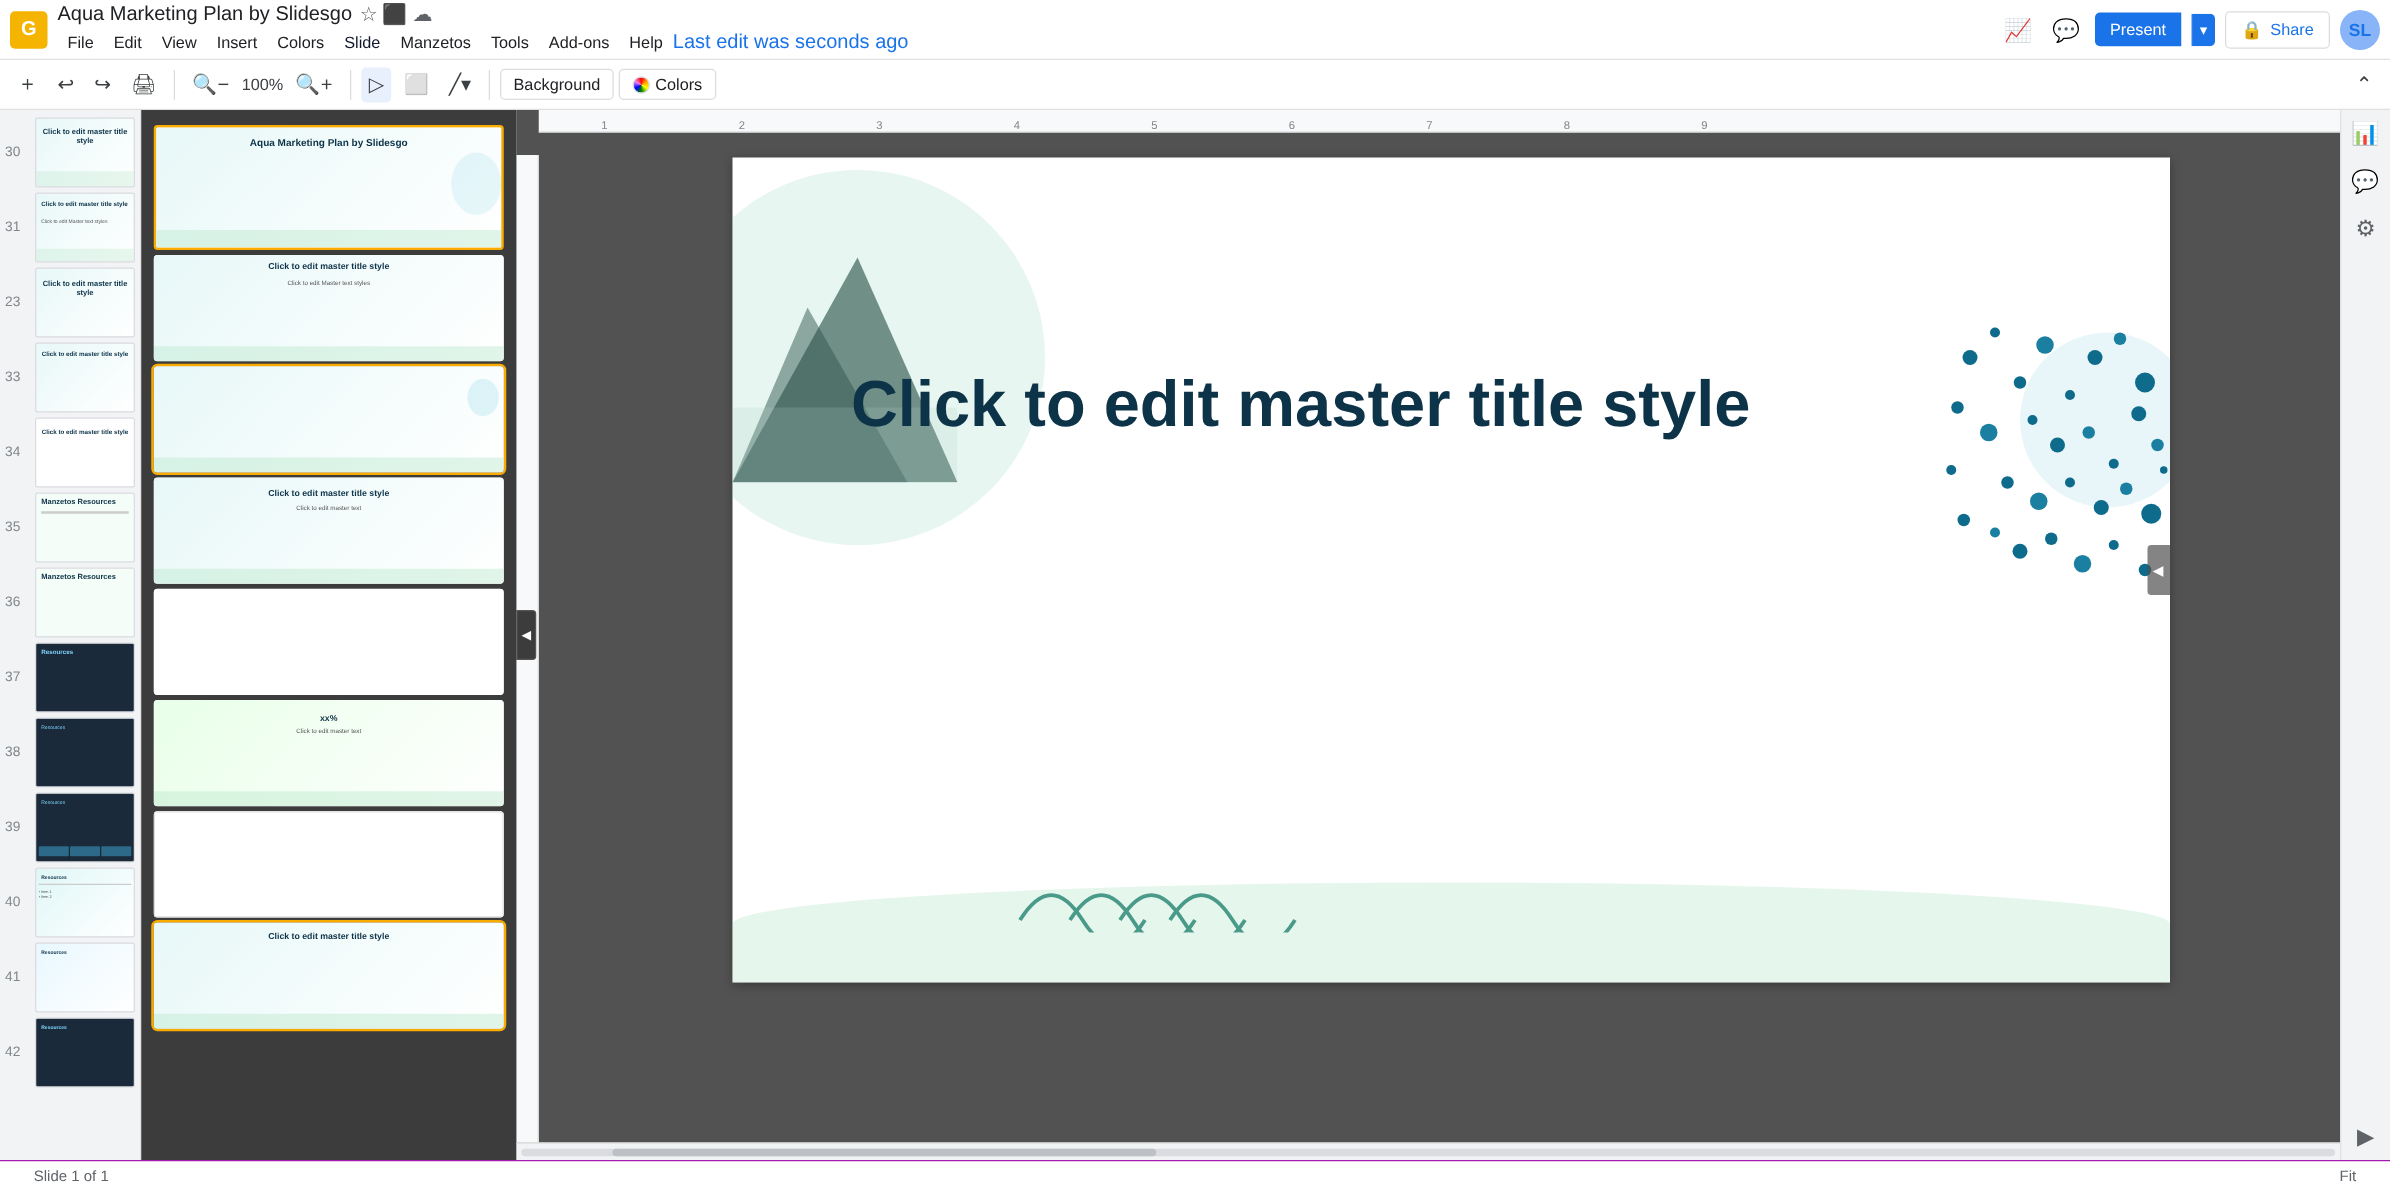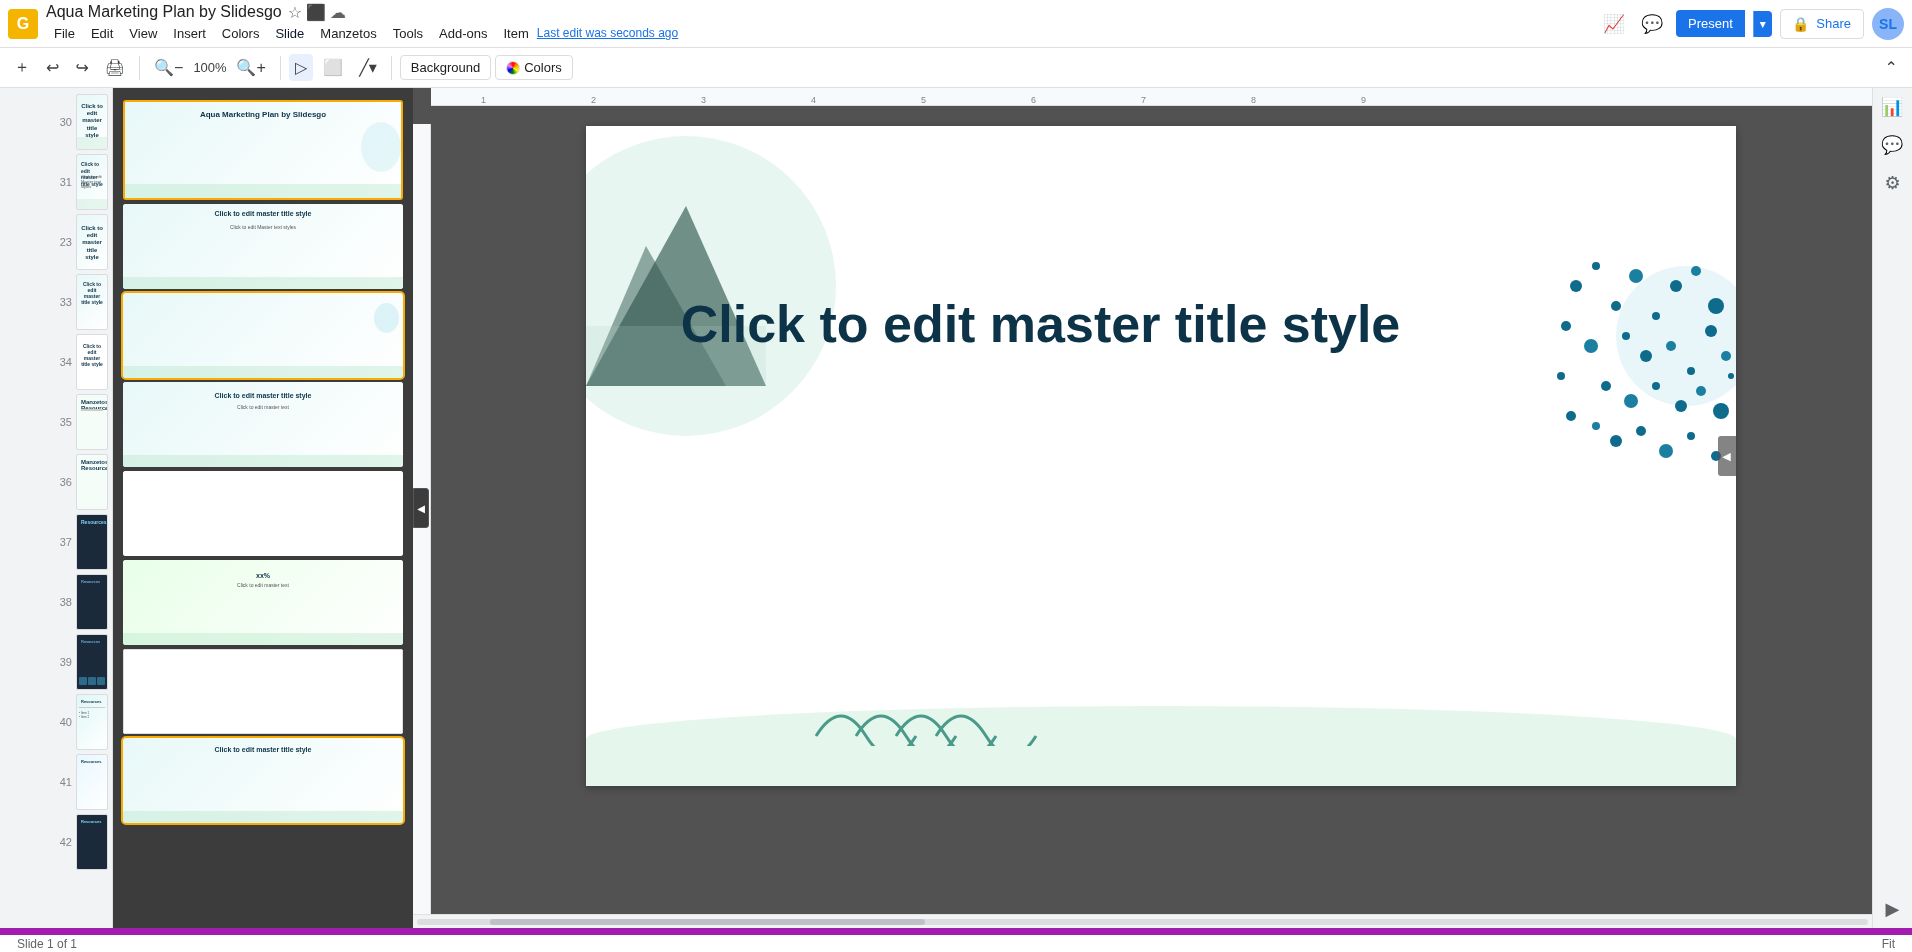--- a/index.html
+++ b/index.html
@@ -36,21 +36,21 @@
       display: flex; gap: 4px; align-items: center;
     }
     .title-icon { color: #5f6368; font-size: 16px; cursor: pointer; }
     .menu-bar {
       display: flex; align-items: center; gap: 0;
     }
     .menu-item {
       font-size: 13px; color: #202124; padding: 4px 8px; cursor: pointer; border-radius: 4px;
     }
     .menu-item.active { color: #0f172a; }
-    .last-edit { font-size: 12px; color: #1a73e8; cursor: pointer; text-decoration: underline; }
+    .last-edit { font-size: 16px; color: #1a73e8; cursor: pointer; }
     .top-right {
       display: flex; align-items: center; gap: 8px; margin-left: auto;
     }
     .icon-btn { background: none; border: none; cursor: pointer; color: #5f6368; font-size: 18px; padding: 4px; border-radius: 50%; }
     .present-btn {
       display: flex; align-items: center; background: #1a73e8; color: white; border: none; border-radius: 4px 0 0 4px; padding: 6px 12px; font-size: 13px; cursor: pointer; gap: 4px;
     }
     .present-dropdown {
       background: #1a73e8; color: white; border: none; border-left: 1px solid rgba(255,255,255,0.3); border-radius: 0 4px 4px 0; padding: 6px 6px; cursor: pointer; font-size: 12px;
     }
@@ -83,21 +83,21 @@
       display: flex; flex: 1; overflow: hidden;
     }
 
     
     .slide-panel {
       width: 113px; background: #f1f3f4; border-right: 1px solid #e0e0e0; overflow-y: auto; flex-shrink: 0; padding: 4px 0;
     }
     .slide-thumb-row {
       display: flex; align-items: center; padding: 2px 4px; gap: 4px; cursor: pointer;
     }
-    .slide-num { font-size: 11px; color: #80868b; width: 20px; text-align: right; flex-shrink: 0; margin-left: 48px; }
+    .slide-num { font-size: 11px; color: #80868b; width: 20px; text-align: left; flex-shrink: 0; }
     .slide-thumb {
       flex: 1; background: #fff; border: 1px solid #dadce0; border-radius: 2px; height: 56px; overflow: hidden; display: flex; align-items: center; justify-content: center; position: relative;
     }
     .slide-thumb-inner { width: 100%; height: 100%; position: relative; overflow: hidden; }
 
     
     .thumb-aqua { background: linear-gradient(135deg, #e8f8f8, #fff); }
     .thumb-dark { background: #1a2a3a; }
     .master-slide-thumb {
       margin: 4px 10px; background: #fff; border-radius: 3px; height: 120px; overflow: hidden; cursor: pointer; position: relative;
@@ -137,21 +137,21 @@
     }
 
     
     .right-panel {
       width: 40px; background: #f1f3f4; border-left: 1px solid #e0e0e0; display: flex; flex-direction: column; align-items: center; padding: 8px 0; gap: 16px; flex-shrink: 0;
     }
     .right-icon { color: #5f6368; font-size: 18px; cursor: pointer; }
 
     
     .bottom-bar {
-      height: 24px; background: #fff; border-top: 7px solid #a21caf; display: flex; align-items: center; padding: 0 17px; font-size: 12px; color: #5f6368; gap: 24px; flex-shrink: 0;
+      height: 24px; background: #fff; border-top: 1px solid #a21caf; display: flex; align-items: center; padding: 0 27px; font-size: 12px; color: #5f6368; gap: 24px; flex-shrink: 0;
     }
 
     
     ::-webkit-scrollbar { width: 8px; height: 8px; }
     ::-webkit-scrollbar-track { background: #f1f3f4; }
     ::-webkit-scrollbar-thumb { background: #bdc1c6; border-radius: 4px; }
 
     
     .panel-arrow {
       position: absolute; right: 0; top: 50%; transform: translateY(-50%); background: #3c3c3c; border: 1px solid #555; color: #fff; font-size: 10px; width: 16px; height: 40px; display: flex; align-items: center; justify-content: center; cursor: pointer; border-radius: 0 3px 3px 0; z-index: 10;
@@ -178,21 +178,21 @@
     <div class="menu-bar">
       <span class="menu-item">File</span>
       <span class="menu-item">Edit</span>
       <span class="menu-item">View</span>
       <span class="menu-item">Insert</span>
       <span class="menu-item">Colors</span>
       <span class="menu-item active">Slide</span>
       <span class="menu-item">Manzetos</span>
       <span class="menu-item">Tools</span>
       <span class="menu-item">Add-ons</span>
-      <span class="menu-item">Item</span>
+      <span class="menu-item">Help</span>
       <span class="last-edit">Last edit was seconds ago</span>
     </div>
   </div>
   <div class="top-right">
     <button class="icon-btn">📈</button>
     <button class="icon-btn">💬</button>
     <button class="present-btn">
       <span>Present</span>
     </button>
     <button class="present-dropdown">▾</button>

